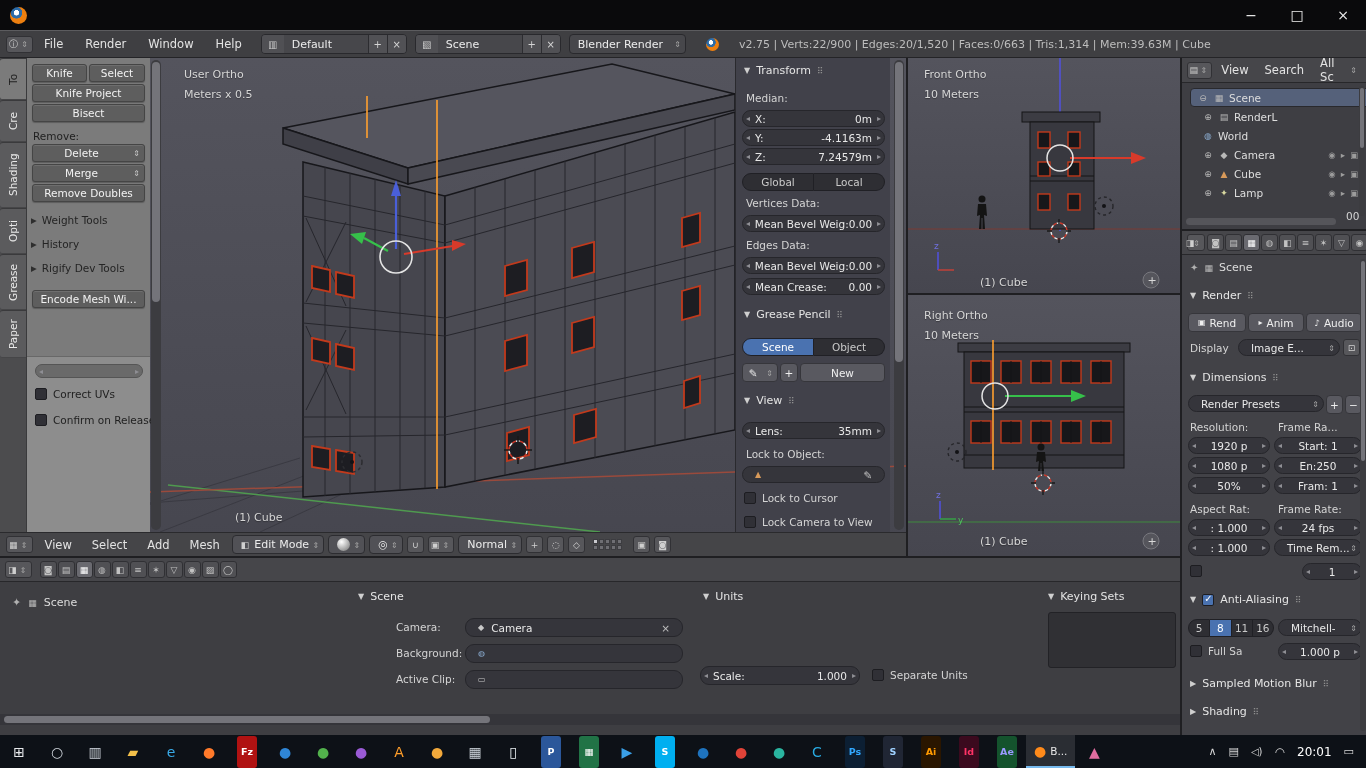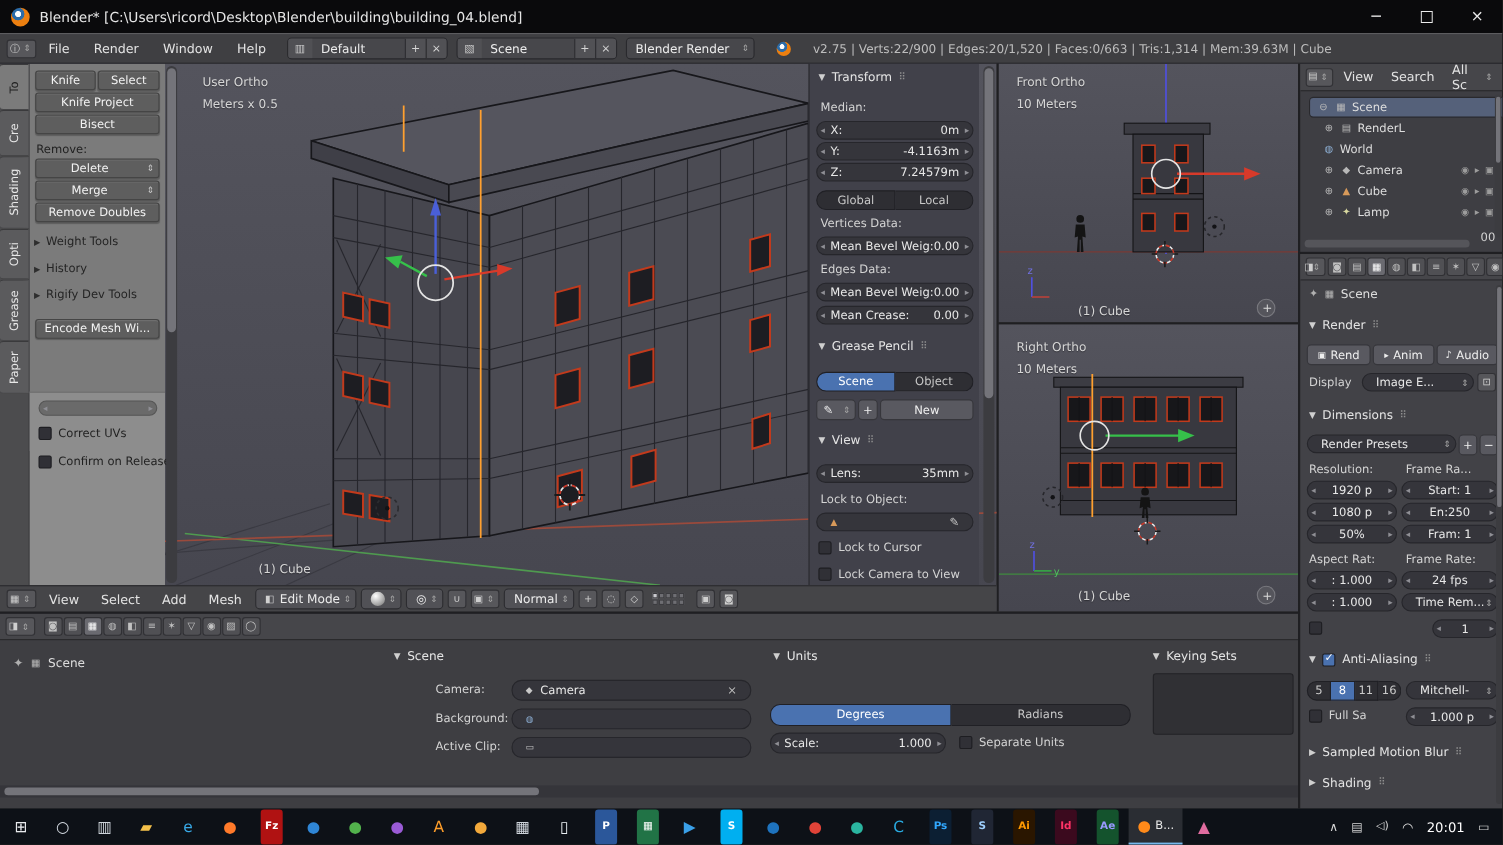--- a/index.html
+++ b/index.html
@@ -90,21 +90,20 @@
   .tb-tray{margin-left:auto;display:flex;align-items:center;gap:12px;padding:0 12px;color:#d8d8d8}
   .tb-time{font-size:12px;color:#fff}
 </style>
 </head>
 <body>
 
 <div id="screen">
 
   <div class="abs titlebar">
     <span class="blogo"></span>
-    <span class="ttl">Blender* [C:\Users\ricord\Desktop\Blender\building\building_04.blend]</span>
     <span class="wbtns">
       <span class="wbtn">−</span>
       <span class="wbtn">□</span>
       <span class="wbtn">×</span>
     </span>
   </div>
 
   <div class="abs infobar">
     <span class="hicon dd">ⓘ</span>
     <span class="menu">File</span>
@@ -726,24 +725,20 @@
       <span style="font-size:8px;color:#8fb2d8">◍</span>
     </div>
     <span class="lab" style="left:396px;top:115px">Active Clip:</span>
     <div class="pill" style="left:465px;top:112px;width:218px;justify-content:flex-start;height:19px">
       <span style="font-size:8px;color:#c8c8c8">▭</span>
     </div>
 
     <div class="phdr" style="left:703px;top:32px">
         <span>Units</span>
       </div>
-    <div class="seg" style="left:700px;top:82px;width:328px;height:20px">
-      <div class="on">Degrees</div>
-      <div>Radians</div>
-    </div>
     <div class="pill num" style="left:700px;top:108px;width:160px;height:19px">
       <span class="l">Scale:</span>
         <span class="v">1.000</span>
     </div>
     <div class="chkrow" style="left:872px;top:111px">
       <span class="chk"></span>
       <span class="lab" style="position:static">Separate Units</span>
     </div>
 
     <div class="phdr" style="left:1048px;top:32px">

